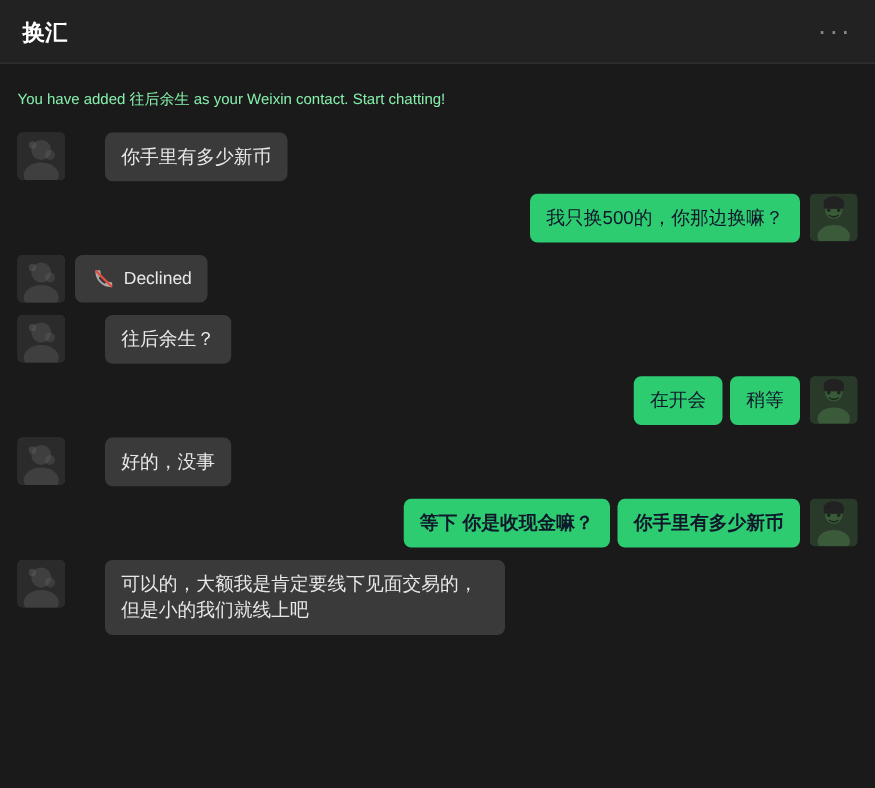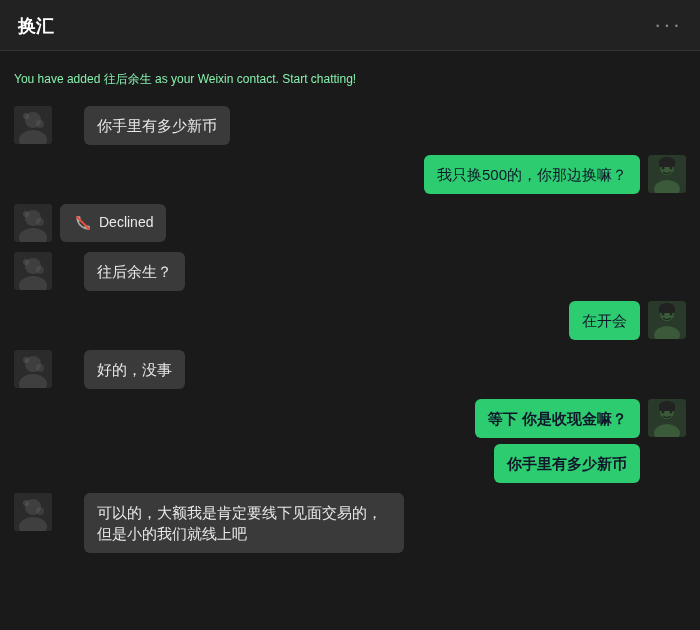--- a/index.html
+++ b/index.html
@@ -102,21 +102,21 @@
     }
     .phone-icon {
       display: inline-flex;
       align-items: center;
       justify-content: center;
       width: 20px;
       height: 20px;
     }
     .right-group {
       display: flex;
-      flex-direction: column;
+      flex-direction: row;
       align-items: flex-end;
       gap: 6px;
     }
   </style>
 </head>
 <body>
 
 <div class="header">
   <span class="header-title">换汇</span>
   <span class="header-dots">···</span>
@@ -204,20 +204,21 @@
         <ellipse cx="19" cy="34" rx="13" ry="9" fill="#3a5a3a"></ellipse>
         <circle cx="15" cy="13" r="1.5" fill="#1a2a1a"></circle>
         <circle cx="23" cy="13" r="1.5" fill="#1a2a1a"></circle>
         <path d="M15 17 Q19 20 23 17" stroke="#1a2a1a" stroke-width="1.2" fill="none"></path>
         <ellipse cx="19" cy="7" rx="8" ry="5" fill="#222"></ellipse>
         <rect x="11" y="6" width="16" height="6" fill="#222" rx="2"></rect>
       </svg>
     </div>
     <div class="right-group">
       <div class="bubble right">在开会</div>
+      <div class="bubble right">稍等</div>
     </div>
   </div>
 
   <div class="msg-row">
     <div class="avatar avatar-left">
       <svg viewBox="0 0 38 38" xmlns="http://www.w3.org/2000/svg">
         <rect width="38" height="38" fill="#3a3a3a"></rect>
         <ellipse cx="19" cy="14" rx="8" ry="8" fill="#555"></ellipse>
         <ellipse cx="19" cy="34" rx="14" ry="10" fill="#555"></ellipse>
         <rect width="38" height="38" fill="rgba(0,0,0,0.25)"></rect>

